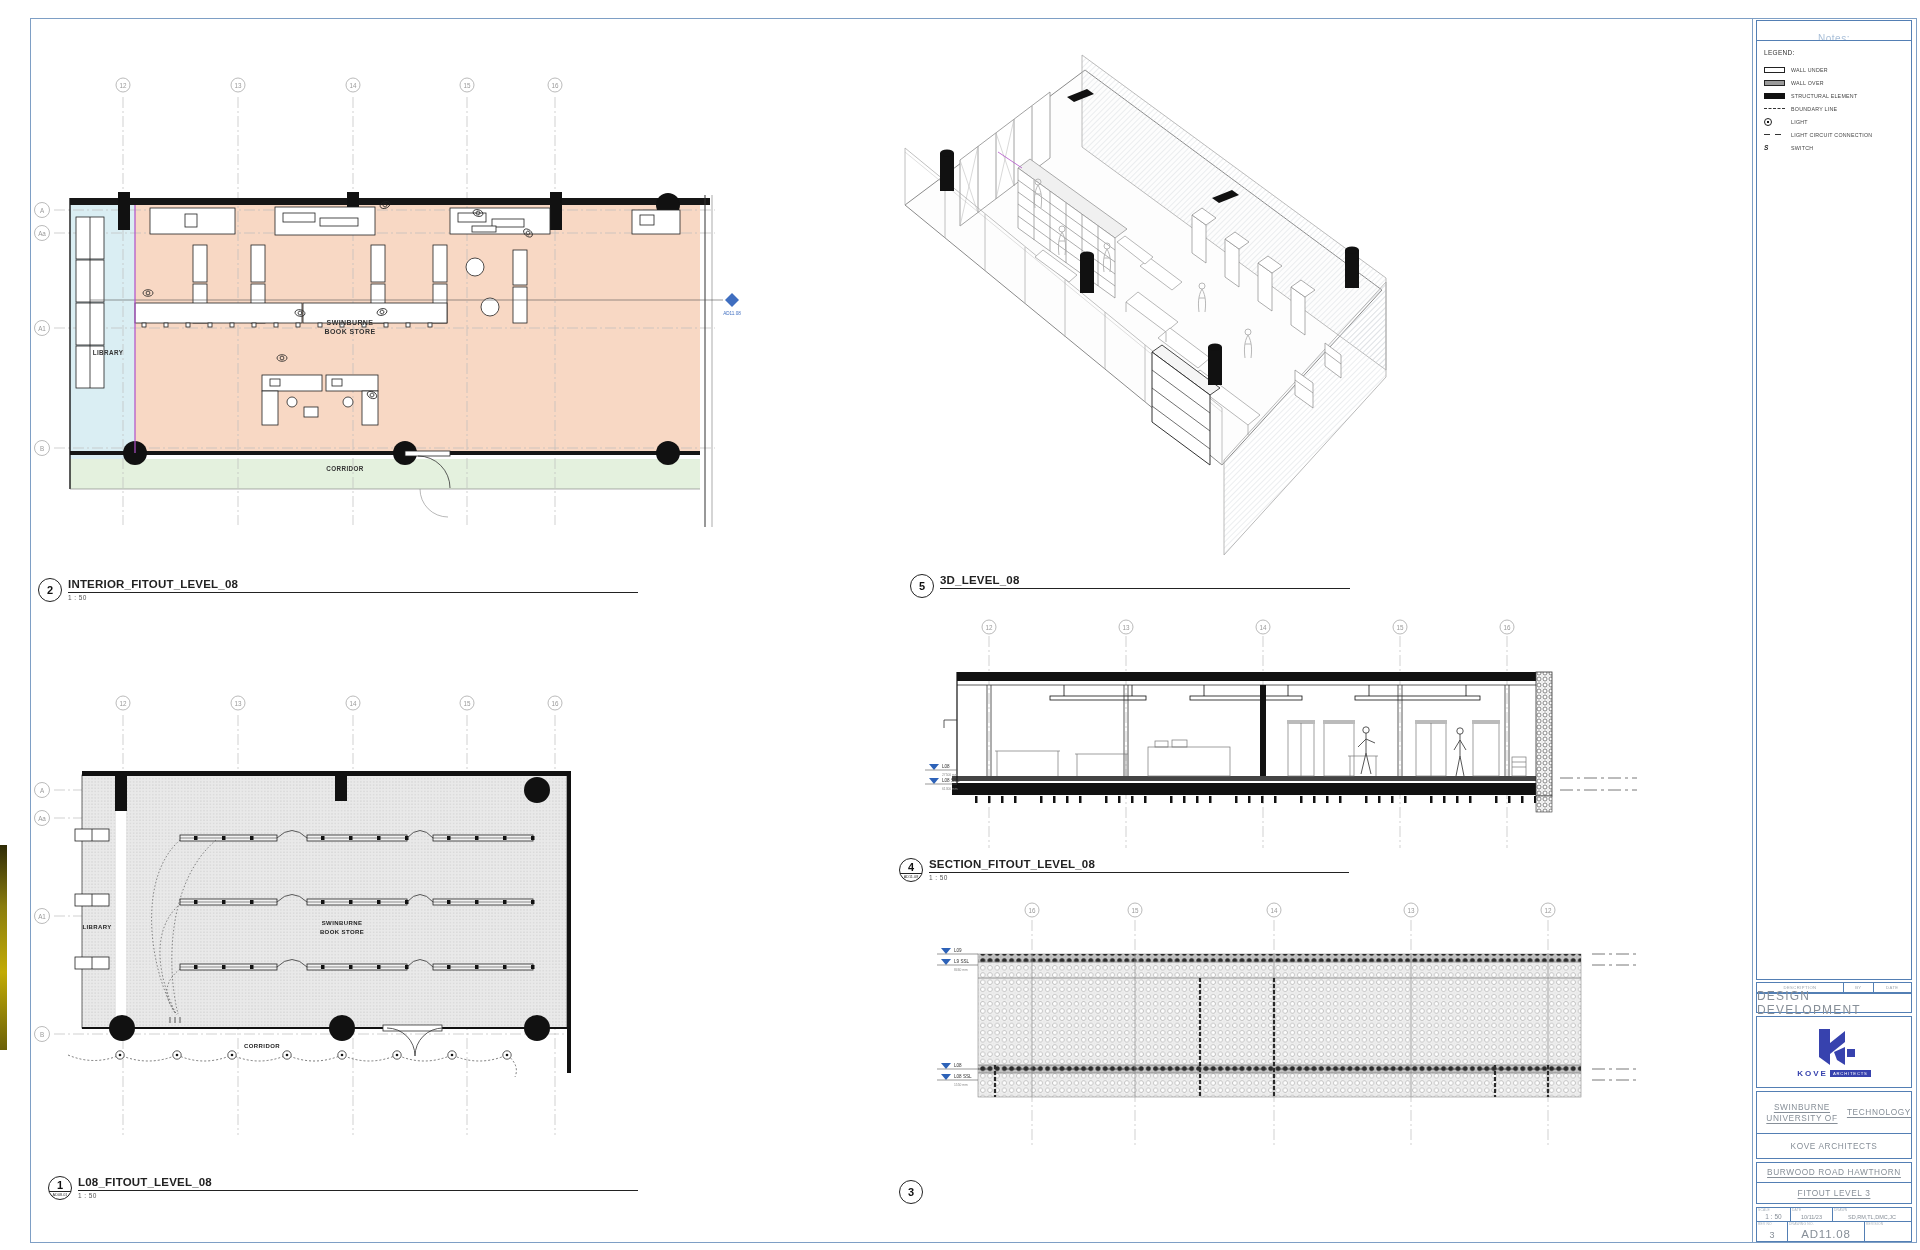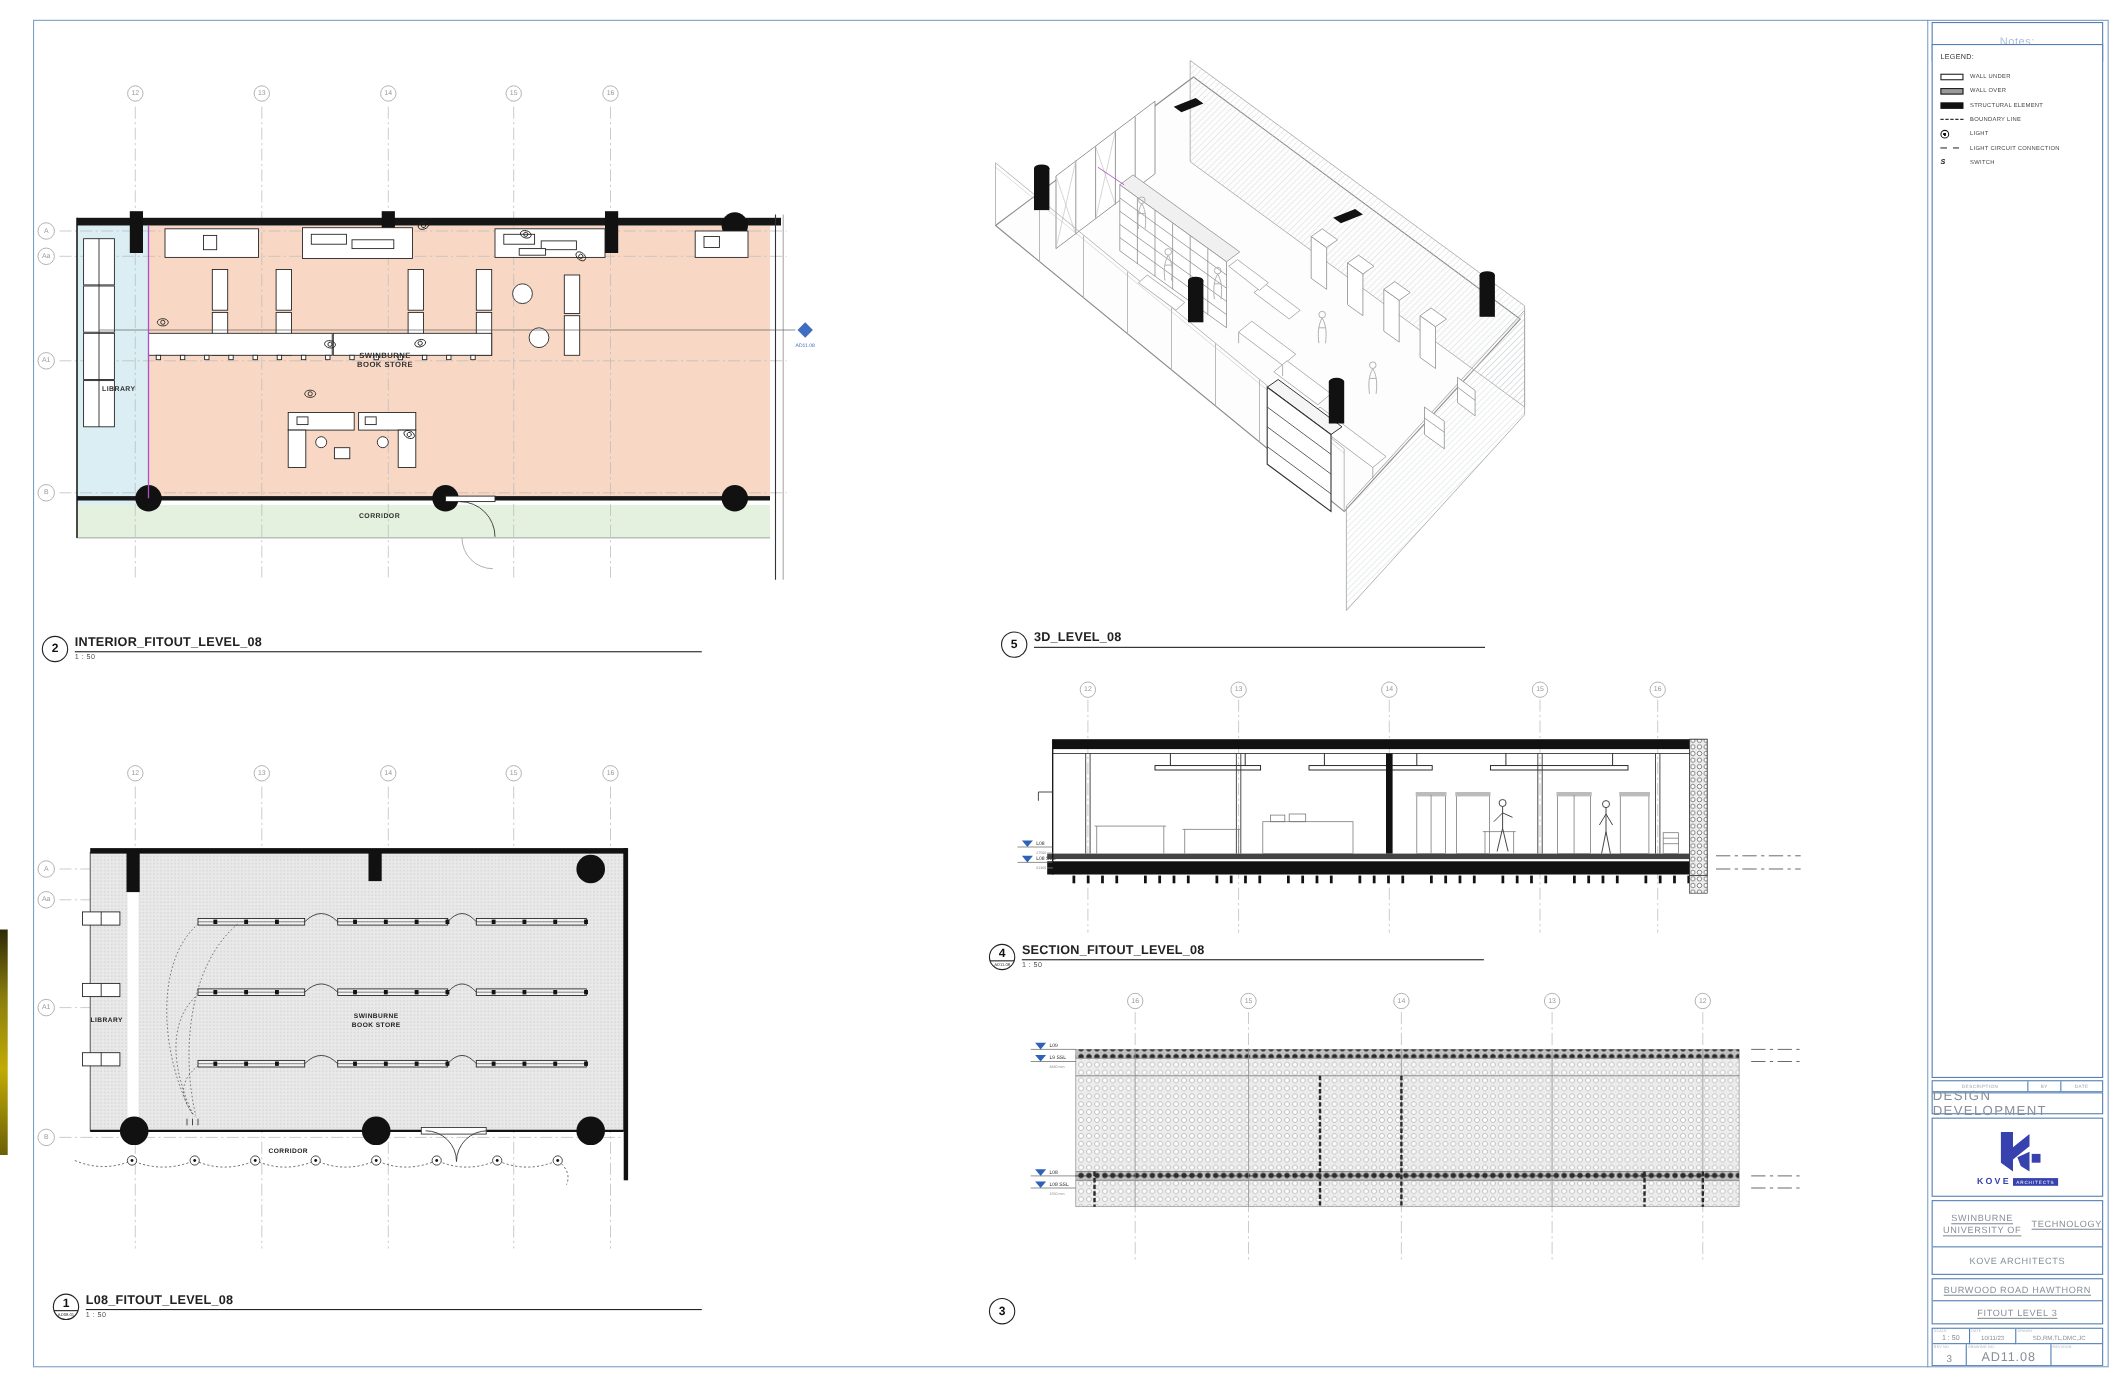--- a/index.html
+++ b/index.html
@@ -48,21 +48,21 @@
       background:repeating-linear-gradient(90deg,#333 0 6px,transparent 6px 11px)}
   .sym-switch{font-size:6.5px;font-style:italic;color:#222;font-weight:bold}
   .rev-head{top:982px;height:11px;display:flex}
   .rev-head div{font-size:4.2px;color:#9aa4ad;display:flex;align-items:center;
       justify-content:center;border-right:1px solid #537fb4;letter-spacing:0.4px}
   .rev-head div:last-child{border-right:none}
   .status{top:993px;height:20px;display:flex;align-items:center;justify-content:flex-start;
       font-size:12px;color:#878f98;letter-spacing:1.2px}
   .logo-box{top:1016px;height:72px;display:flex;flex-direction:column;align-items:center;
       justify-content:center}
-  .logo-text{display:flex;align-items:flex-end;margin-top:2px}
+  .logo-text{display:flex;align-items:center;margin-top:2px}
   .logo-kove{color:#3742ae;font-weight:bold;font-size:8px;letter-spacing:2px}
   .logo-arch{background:#3742ae;color:#fff;font-size:4.2px;padding:1px 3px;margin-left:2px;
       letter-spacing:0.8px}
   .client-box{top:1091px;height:68px}
   .cell{display:flex;flex-direction:row;align-items:center;justify-content:center;
       box-sizing:border-box}
   .c1{height:42px;border-bottom:1px solid #537fb4}
   .c2{height:25px}
   .tb-main{color:#878f98;font-size:8.3px;letter-spacing:0.6px;text-align:center;line-height:10.5px}
   .u{text-decoration:underline;text-underline-offset:2px;text-decoration-thickness:0.7px}

